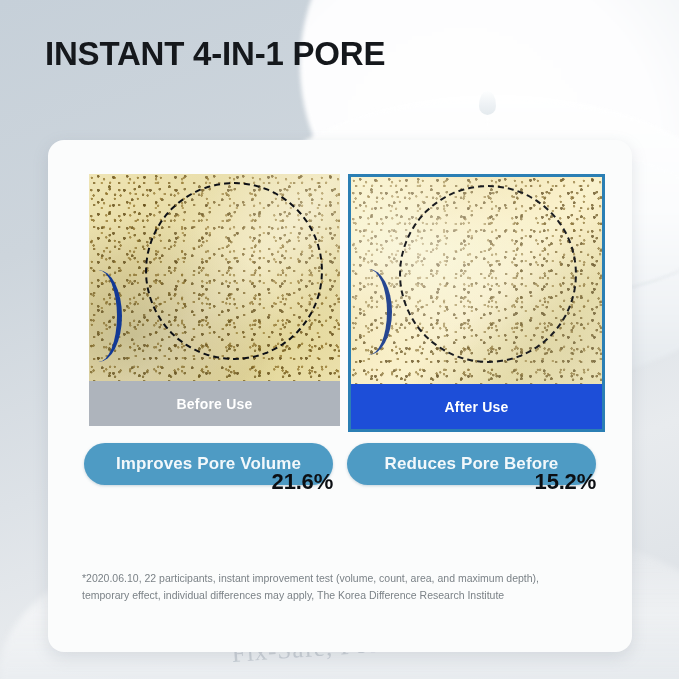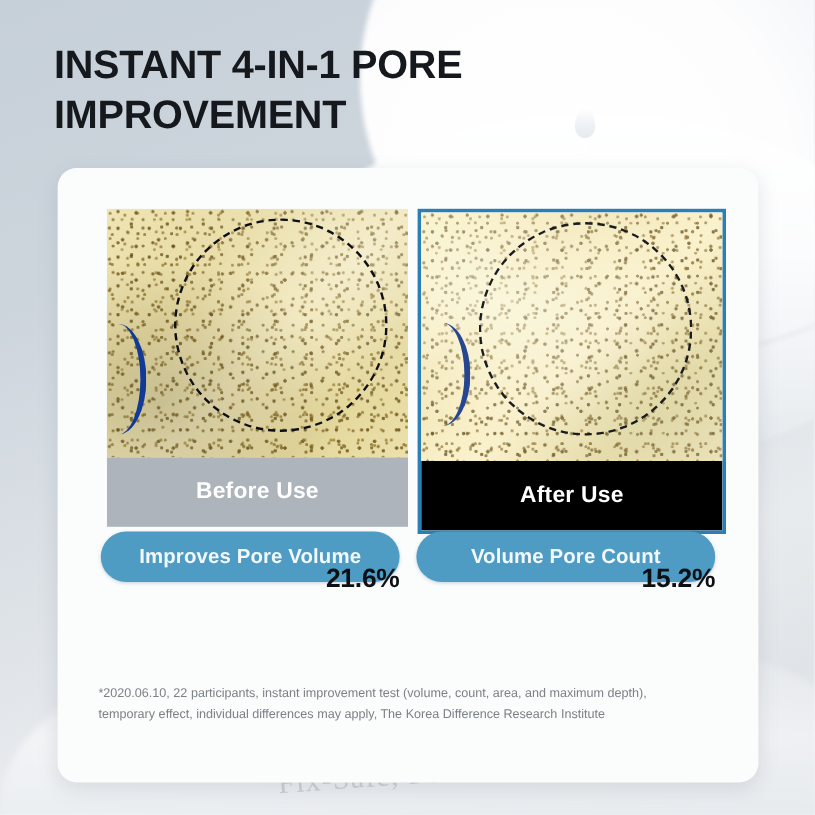--- a/index.html
+++ b/index.html
@@ -211,31 +211,31 @@
     top: 96px;
     width: 42px;
     height: 92px;
     border-right: 5px solid #1d3f8f;
     border-radius: 0 50% 50% 0 / 0 50% 50% 0;
     filter: blur(0.3px);
   }
   .shot.after .blue-mark { left: -6px; top: 92px; height: 86px; }
 
   .shot-label {
-    height: 58px;
+    height: 45px;
     display: flex;
     align-items: center;
     justify-content: center;
     color: #ffffff;
-    font-size: 19px;
+    font-size: 14px;
     font-weight: bold;
     letter-spacing: 0.2px;
   }
   .shot.before .shot-label { background: #aeb4bc; }
-  .shot.after  .shot-label { background: #000000; }
+  .shot.after  .shot-label { background: #1d4ed8; }
 
   
   .benefits {
     position: absolute;
     left: 36px;
     top: 303px;
     width: 512px;
   }
   .benefit-row {
     display: flex;
@@ -301,21 +301,20 @@
   <div class="droplet-trail"></div>
   <div class="bg-sweep"></div>
 
   <div class="watermark">
     <div class="wm-line1">Derma Pore Pad</div>
     <div class="wm-line2">Fix-Safe, Feel the Difference.</div>
   </div>
 
   <div class="title">
     <div>INSTANT 4-IN-1 PORE</div>
-    <div>IMPROVEMENT</div>
   </div>
 
   <div class="card">
 
     <div class="compare">
 
       <div class="shot before">
         <div class="skin">
           <div class="skin-shade"></div>
           <div class="pore-circle"></div>
@@ -336,21 +335,21 @@
     </div>
 
     <div class="benefits">
 
       <div class="benefit-row">
         <div class="benefit">
           <div class="pill">Improves Pore Volume</div>
           <div class="pct">21.6%</div>
         </div>
         <div class="benefit">
-          <div class="pill">Volume Pore Count</div>
+          <div class="pill">Reduces Pore Before</div>
           <div class="pct">15.2%</div>
         </div>
       </div>
 
 
     </div>
 
     <div class="footnote">
       <div>*2020.06.10, 22 participants, instant improvement test (volume, count, area, and maximum depth),</div>
       <div>temporary effect, individual differences may apply, The Korea Difference Research Institute</div>

